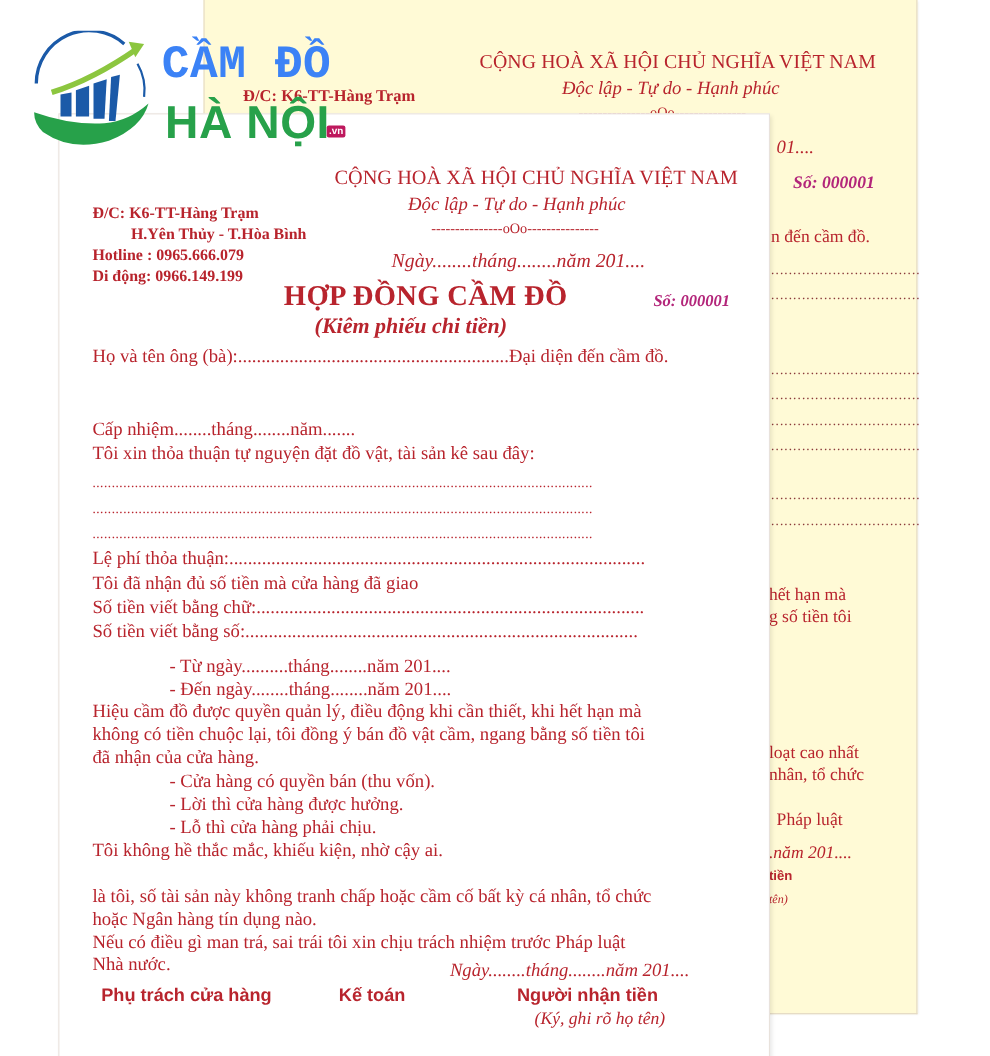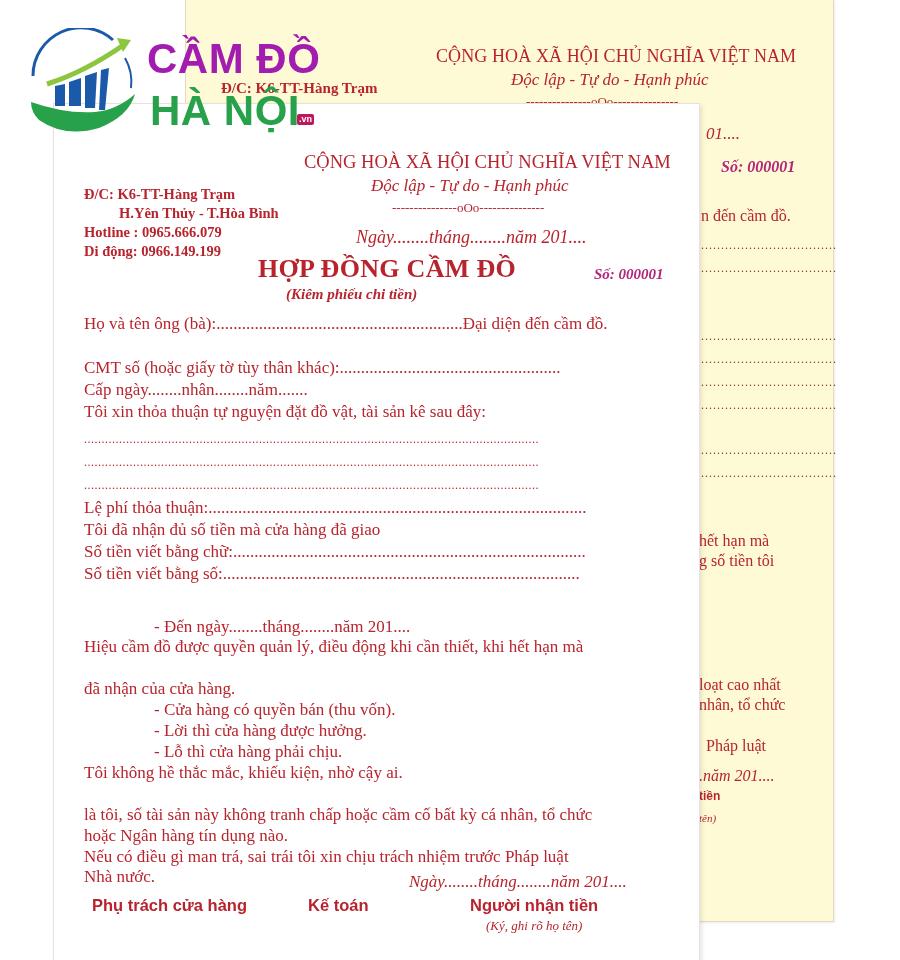--- a/index.html
+++ b/index.html
@@ -33,32 +33,32 @@
     box-shadow: 2px 2px 4px rgba(0,0,0,0.10);
   }
   .f { position: absolute; white-space: nowrap; }
   .f-head1 { left: 250px; top: 48px; font-size: 18.5px; }
   .f-head2 { left: 317px; top: 72px; font-size: 17px; font-style: italic; }
   .f-orn { left: 338px; top: 96px; font-size: 13px; }
   .f-addr { left: 30px; font-size: 14.5px; font-weight: bold; }
   .f-date { left: 302px; top: 123px; font-size: 18px; font-style: italic; }
   .f-title { left: 204px; top: 150px; font-size: 26px; font-weight: bold; letter-spacing: 0.3px; }
   .f-so { left: 540px; top: 162px; font-size: 15px; font-style: italic; font-weight: bold; color: #b3257a; }
-  .f-sub { left: 232px; top: 182px; font-size: 15px; font-style: italic; font-weight: bold; }
+  .f-sub { left: 232px; top: 182px; font-size: 20px; font-style: italic; font-weight: bold; }
   .f-line { left: 30px; font-size: 17px; }
   .f-dots { left: 30px; font-size: 12px; color: #b8242d; letter-spacing: 0.5px; }
   .f-indent { left: 100px; font-size: 17px; }
   .f-footdate { left: 355px; top: 768px; font-size: 17px; font-style: italic; }
   .f-sign { top: 792px; font-size: 16.5px; font-weight: bold; font-family: "Liberation Sans", sans-serif; }
-  .f-signsub { left: 432px; top: 814px; font-size: 13px; font-style: italic; }
+  .f-signsub { left: 432px; top: 814px; font-size: 16px; font-style: italic; }
 
   
   .logo { position: absolute; left: 25px; top: 28px; width: 290px; height: 110px; }
   .logo svg { position: absolute; left: 0; top: 0; }
-  .logo-l1 { position: absolute; left: 122px; top: 10px; font-family: Liberation Sans, sans-serif; font-weight: bold; font-size: 42px; color: #a21caf; letter-spacing: 0.5px; white-space: nowrap; line-height: 1; }
+  .logo-l1 { position: absolute; left: 122px; top: 10px; font-family: Liberation Mono, monospace; font-weight: bold; font-size: 42px; color: #3b82f6; letter-spacing: 0.5px; white-space: nowrap; line-height: 1; }
   .logo-l2 { position: absolute; left: 125px; top: 62px; font-family: "Liberation Sans", sans-serif; font-weight: bold; font-size: 42px; color: #27a14a; letter-spacing: 0.5px; white-space: nowrap; line-height: 1; }
   .logo-vn { position: absolute; left: 262px; top: 86px; background: #be185d; color: #fff; font-family: "Liberation Sans", sans-serif; font-weight: bold; font-size: 9px; padding: 0 2px; border-radius: 2px; line-height: 11px; margin-left: 10px; }
 </style>
 </head>
 <body>
 
 <div class="back-sheet">
   <div class="abs b-addr">Đ/C: K6-TT-Hàng Trạm</div>
   <div class="abs b-head1">CỘNG HOÀ XÃ HỘI CHỦ NGHĨA VIỆT NAM</div>
   <div class="abs b-head2">Độc lập - Tự do - Hạnh phúc</div>
@@ -93,34 +93,35 @@
   <div class="f f-addr" style="top:101px; left:65px">     H.Yên Thủy - T.Hòa Bình</div>
   <div class="f f-addr" style="top:120px">Hotline :  0965.666.079</div>
   <div class="f f-addr" style="top:139px">Di động: 0966.149.199</div>
 
   <div class="f f-date">Ngày........tháng........năm 201....</div>
   <div class="f f-title">HỢP ĐỒNG CẦM ĐỒ</div>
   <div class="f f-so">Số: 000001</div>
   <div class="f f-sub">(Kiêm phiếu chi tiền)</div>
 
   <div class="f f-line" style="top:210px">Họ và tên ông (bà):..........................................................Đại diện đến cầm đồ.</div>
-  <div class="f f-line" style="top:254px">CMT số (hoặc giấy tờ tùy thân khác):....................................................</div>
-  <div class="f f-line" style="top:276px">Cấp ngày........nhân........năm.......</div>
+  <div class="f f-line" style="top:276px">Cấp nhiệm........tháng........năm.......</div>
   <div class="f f-line" style="top:298px">Tôi xin thỏa thuận tự nguyện đặt đồ vật, tài sản kê sau đây:</div>
   <div class="f f-dots" style="top:328px">..................................................................................................................................</div>
   <div class="f f-dots" style="top:351px">..................................................................................................................................</div>
   <div class="f f-dots" style="top:374px">..................................................................................................................................</div>
   <div class="f f-line" style="top:394px">Lệ phí thỏa thuận:.........................................................................................</div>
   <div class="f f-line" style="top:416px">Tôi đã nhận đủ số tiền mà cửa hàng đã giao</div>
   <div class="f f-line" style="top:438px">Số tiền viết bằng chữ:...................................................................................</div>
   <div class="f f-line" style="top:460px">Số tiền viết bằng số:....................................................................................</div>
 
+  <div class="f f-indent" style="top:492px">- Từ ngày..........tháng........năm 201....</div>
   <div class="f f-indent" style="top:513px">- Đến ngày........tháng........năm 201....</div>
 
   <div class="f f-line" style="top:533px">Hiệu cầm đồ được quyền quản lý, điều động khi cần thiết, khi hết hạn mà</div>
+  <div class="f f-line" style="top:554px">không có tiền chuộc lại, tôi đồng ý bán đồ vật cầm, ngang bằng số tiền tôi</div>
   <div class="f f-line" style="top:575px">đã nhận của cửa hàng.</div>
 
   <div class="f f-indent" style="top:596px">- Cửa hàng có quyền bán (thu vốn).</div>
   <div class="f f-indent" style="top:617px">- Lời thì cửa hàng được hưởng.</div>
   <div class="f f-indent" style="top:638px">- Lỗ thì cửa hàng phải chịu.</div>
 
   <div class="f f-line" style="top:659px">Tôi không hề thắc mắc, khiếu kiện, nhờ cậy ai.</div>
   <div class="f f-line" style="top:722px">hoặc Ngân hàng tín dụng nào.</div>
   <div class="f f-line" style="top:701px">là tôi, số tài sản này không tranh chấp hoặc cầm cố bất kỳ cá nhân, tổ chức</div>
   <div class="f f-line" style="top:743px">Nếu có điều gì man trá, sai trái tôi xin chịu trách nhiệm trước Pháp luật</div>

